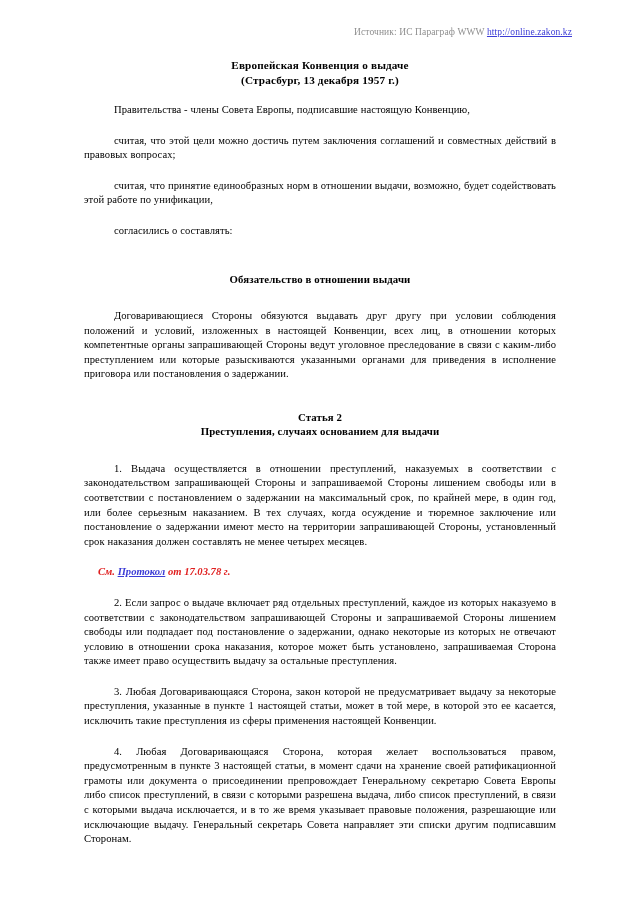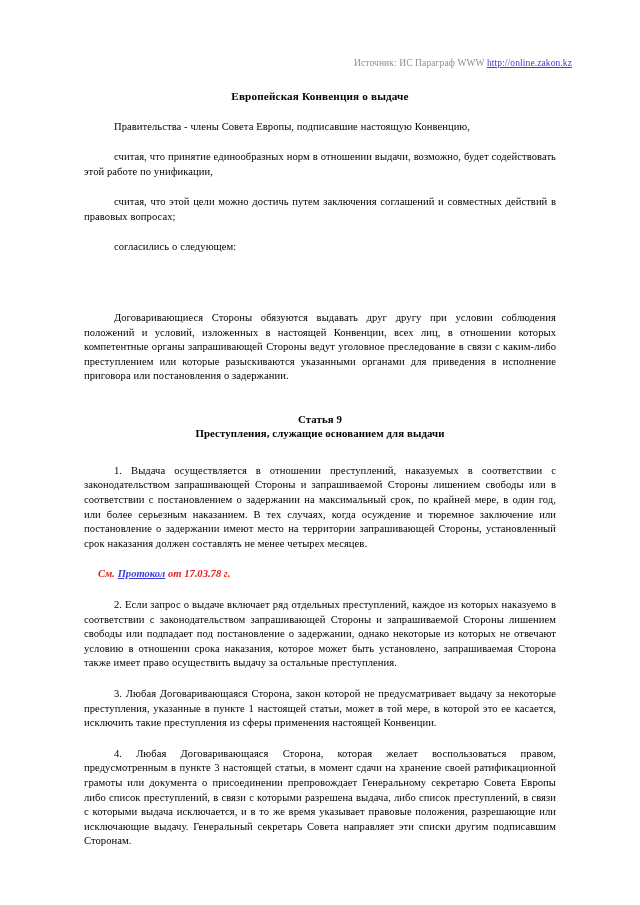--- a/index.html
+++ b/index.html
@@ -14,21 +14,21 @@
     font-family: "Liberation Serif", "DejaVu Serif", serif;
     color: #000000;
     -webkit-font-smoothing: none;
   }
 
   .page {
     position: relative;
     width: 640px;
     height: 905px;
     box-sizing: border-box;
-    padding: 57px 68px 0 68px;
+    padding: 26px 68px 0 68px;
     background: #ffffff;
     overflow: hidden;
   }
 
   
   .source-line {
     text-align: right;
     font-size: 9.5px;
     line-height: 12px;
     color: #8e8e8e;
@@ -123,35 +123,37 @@
 <body>
 
 <div class="page">
 
   <div class="source-line">
     <span class="src-label">Источник: ИС Параграф WWW</span>
     <span class="src-link">http://online.zakon.kz</span>
   </div>
 
   <div class="doc-title">Европейская Конвенция о выдаче</div>
+  <div class="doc-subtitle">(Страсбург, 13 декабря 1957 г.)</div>
 
   <p class="body-par">Правительства - члены Совета Европы, подписавшие настоящую Конвенцию,</p>
+  <p class="body-par">считая, что этой цели можно достичь путем заключения соглашений и совместных действий в правовых вопросах;</p>
   <p class="body-par">считая, что принятие единообразных норм в отношении выдачи, возможно, будет содействовать этой работе по унификации,</p>
-  <p class="body-par">считая, что этой цели можно достичь путем заключения соглашений и совместных действий в правовых вопросах;</p>
-  <p class="body-par tight">согласились о следующем:</p>
+  <p class="body-par tight">согласились о составлять:</p>
 
   <div class="gap-lg"></div>
 
+  <div class="article-sub">Обязательство в отношении выдачи</div>
   <div class="gap-sm"></div>
   <p class="body-par">Договаривающиеся Стороны обязуются выдавать друг другу при условии соблюдения положений и условий, изложенных в настоящей Конвенции, всех лиц, в отношении которых компетентные органы запрашивающей Стороны ведут уголовное преследование в связи с каким-либо преступлением или которые разыскиваются указанными органами для приведения в исполнение приговора или постановления о задержании.</p>
 
   <div class="gap-md"></div>
 
-  <div class="article-head">Статья 9</div>
-  <div class="article-sub">Преступления, служащие основанием для выдачи</div>
+  <div class="article-head">Статья 2</div>
+  <div class="article-sub">Преступления, случаях основанием для выдачи</div>
   <div class="gap-sm"></div>
 
   <p class="body-par">1. Выдача осуществляется в отношении преступлений, наказуемых в соответствии с законодательством запрашивающей Стороны и запрашиваемой Стороны лишением свободы или в соответствии с постановлением о задержании на максимальный срок, по крайней мере, в один год, или более серьезным наказанием. В тех случаях, когда осуждение и тюремное заключение или постановление о задержании имеют место на территории запрашивающей Стороны, установленный срок наказания должен составлять не менее четырех месяцев.</p>
 
   <p class="protocol-note"><span class="proto-red">См. </span><span class="proto-link">Протокол</span><span class="proto-red"> от 17.03.78 г.</span></p>
 
   <p class="body-par">2. Если запрос о выдаче включает ряд отдельных преступлений, каждое из которых наказуемо в соответствии с законодательством запрашивающей Стороны и запрашиваемой Стороны лишением свободы или подпадает под постановление о задержании, однако некоторые из которых не отвечают условию в отношении срока наказания, которое может быть установлено, запрашиваемая Сторона также имеет право осуществить выдачу за остальные преступления.</p>
   <p class="body-par">3. Любая Договаривающаяся Сторона, закон которой не предусматривает выдачу за некоторые преступления, указанные в пункте 1 настоящей статьи, может в той мере, в которой это ее касается, исключить такие преступления из сферы применения настоящей Конвенции.</p>
   <p class="body-par">4. Любая Договаривающаяся Сторона, которая желает воспользоваться правом, предусмотренным в пункте 3 настоящей статьи, в момент сдачи на хранение своей ратификационной грамоты или документа о присоединении препровождает Генеральному секретарю Совета Европы либо список преступлений, в связи с которыми разрешена выдача, либо список преступлений, в связи с которыми выдача исключается, и в то же время указывает правовые положения, разрешающие или исключающие выдачу. Генеральный секретарь Совета направляет эти списки другим подписавшим Сторонам.</p>
 

